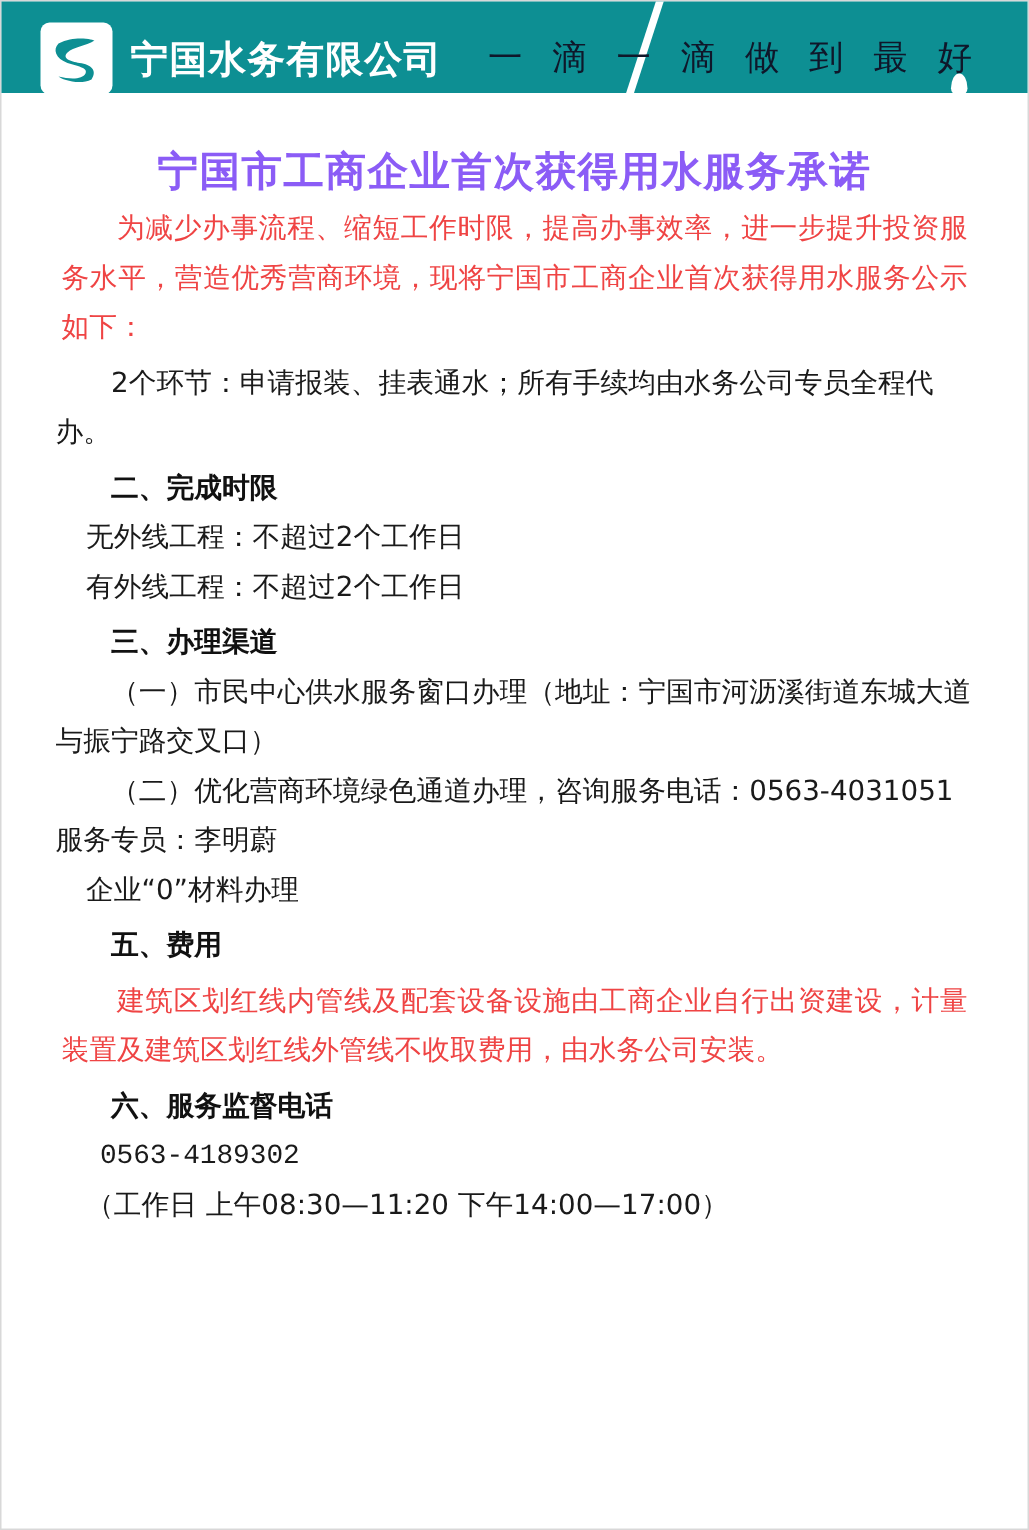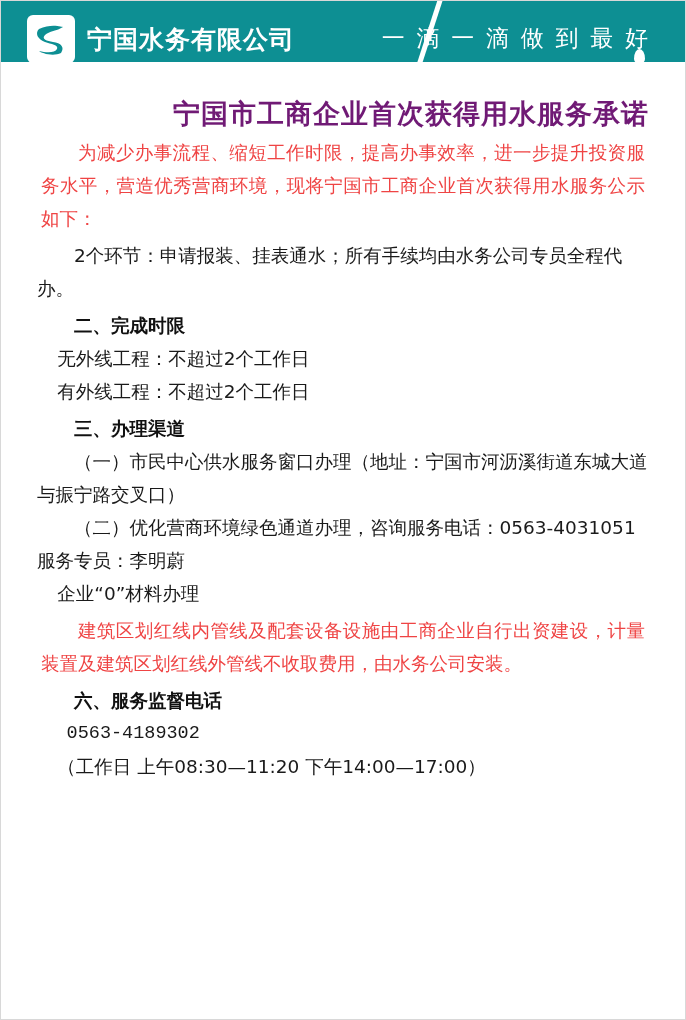--- a/index.html
+++ b/index.html
@@ -61,46 +61,46 @@
     top: -12px;
     width: 5px;
     height: 100px;
     background: #ffffff;
     transform: rotate(18deg);
   }
   .slogan {
     position: absolute;
     right: 34px;
     top: 22px;
-    color: #ffffff;
+    color: #0f172a;
     font-size: 23px;
     letter-spacing: 3px;
     white-space: nowrap;
-    font-family: Liberation Serif, serif;
+    font-family: Liberation Mono, monospace;
   }
   .drop-deco {
     position: absolute;
     right: 40px;
     top: 48px;
     width: 11px;
     height: 15px;
     background: #ffffff;
     border-radius: 50% 50% 50% 50% / 65% 65% 35% 35%;
   }
 
   
   .content {
     padding: 0 36px;
     box-sizing: border-box;
   }
 
   .doc-title {
     margin: 34px 0 0 0;
-    text-align: right;
-    color: #701a75;
+    text-align: center;
+    color: #8b5cf6;
     font-size: 27px;
     font-weight: bold;
     letter-spacing: 1px;
     font-family: "DejaVu Sans", "Liberation Sans", sans-serif;
   }
 
   .para {
     font-size: 18.5px;
     line-height: 33px;
     color: #ef4444;
@@ -177,20 +177,21 @@
     <p class="section-head">二、完成时限</p>
     <p class="line indent1">无外线工程：不超过2个工作日</p>
     <p class="line indent1">有外线工程：不超过2个工作日</p>
 
     <p class="section-head">三、办理渠道</p>
     <p class="line indent2">（一）市民中心供水服务窗口办理（地址：宁国市河沥溪街道东城大道与振宁路交叉口）</p>
     <p class="line indent2">（二）优化营商环境绿色通道办理，咨询服务电话：0563-4031051服务专员：李明蔚</p>
 
     <p class="line indent1">企业“0”材料办理</p>
 
+    <p class="section-head">五、费用</p>
     <p class="para indent">建筑区划红线内管线及配套设备设施由工商企业自行出资建设，计量装置及建筑区划红线外管线不收取费用，由水务公司安装。</p>
 
     <p class="section-head">六、服务监督电话</p>
     <p class="phone-line">0563-4189302</p>
     <p class="hours-line">（工作日 上午08:30—11:20  下午14:00—17:00）</p>
 
   </div>
 </div>
 
 </body></html>

